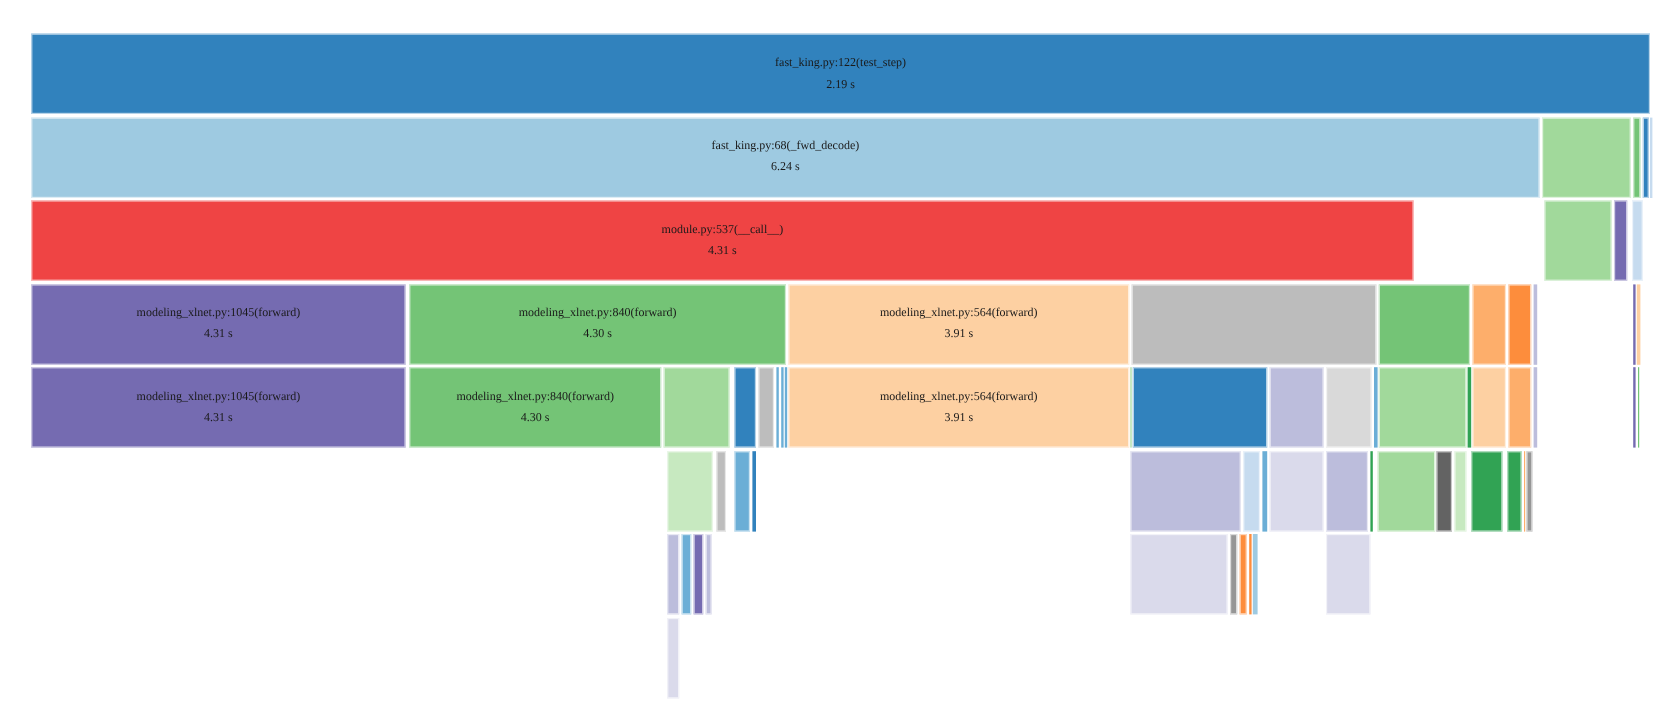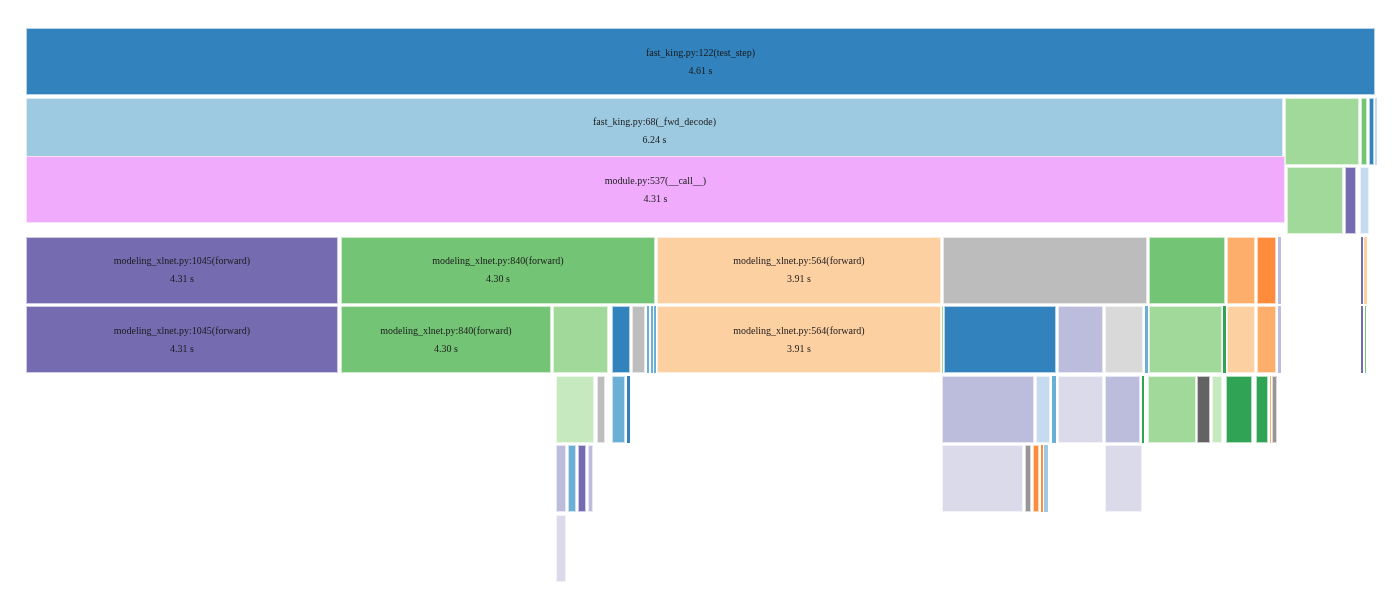--- a/index.html
+++ b/index.html
@@ -35,31 +35,31 @@
     text-align: left;
     font-family: Liberation Serif, serif;
   }
 </style>
 </head>
 <body>
 
 <div id="stage">
     <div class="bar" style="left: 26px; top: 28px; width: 1349px; height: 67px; background: rgb(49, 130, 189); border: 1px solid rgba(255, 255, 255, 0.65);">
       <div class="lbl">fast_king.py:122(test_step)</div>
-      <div class="lbl">4.61 s</div>
+      <div class="lbl">2.19 s</div>
     </div>
     <div class="bar" style="left: 26px; top: 97.5px; width: 1257px; height: 67px; background: rgb(158, 202, 225); border: 1px solid rgba(255, 255, 255, 0.65);">
       <div class="lbl">fast_king.py:68(_fwd_decode)</div>
       <div class="lbl">6.24 s</div>
     </div>
     <div class="bar" style="left: 1285px; top: 97.5px; width: 74px; height: 67px; background: rgb(161, 217, 155); border: 1px solid rgba(255, 255, 255, 0.65);"></div>
     <div class="bar" style="left: 1361px; top: 97.5px; width: 6px; height: 67px; background: rgb(116, 196, 118); border: 1px solid rgba(255, 255, 255, 0.65);"></div>
     <div class="bar" style="left: 1369px; top: 97.5px; width: 5px; height: 67px; background: rgb(49, 130, 189); border: 1px solid rgba(255, 255, 255, 0.65);"></div>
     <div class="bar" style="left: 1375px; top: 97.5px; width: 2px; height: 67px; background: rgb(198, 219, 239);"></div>
-    <div class="bar" style="left: 26px; top: 156px; width: 1259px; height: 67px; background: #f0abfc; border: 1px solid rgba(255, 255, 255, 0.65);">
+    <div class="bar" style="left: 26px; top: 167px; width: 1152px; height: 67px; background: #ef4444; border: 1px solid rgba(255, 255, 255, 0.65);">
       <div class="lbl">module.py:537(__call__)</div>
       <div class="lbl">4.31 s</div>
     </div>
     <div class="bar" style="left: 1287px; top: 167px; width: 56px; height: 67px; background: rgb(161, 217, 155); border: 1px solid rgba(255, 255, 255, 0.65);"></div>
     <div class="bar" style="left: 1345px; top: 167px; width: 11px; height: 67px; background: rgb(117, 107, 177); border: 1px solid rgba(255, 255, 255, 0.65);"></div>
     <div class="bar" style="left: 1360px; top: 167px; width: 9px; height: 67px; background: rgb(198, 219, 239); border: 1px solid rgba(255, 255, 255, 0.65);"></div>
     <div class="bar" style="left: 26px; top: 236.5px; width: 312px; height: 67px; background: rgb(117, 107, 177); border: 1px solid rgba(255, 255, 255, 0.65);">
       <div class="lbl">modeling_xlnet.py:1045(forward)</div>
       <div class="lbl">4.31 s</div>
     </div>

